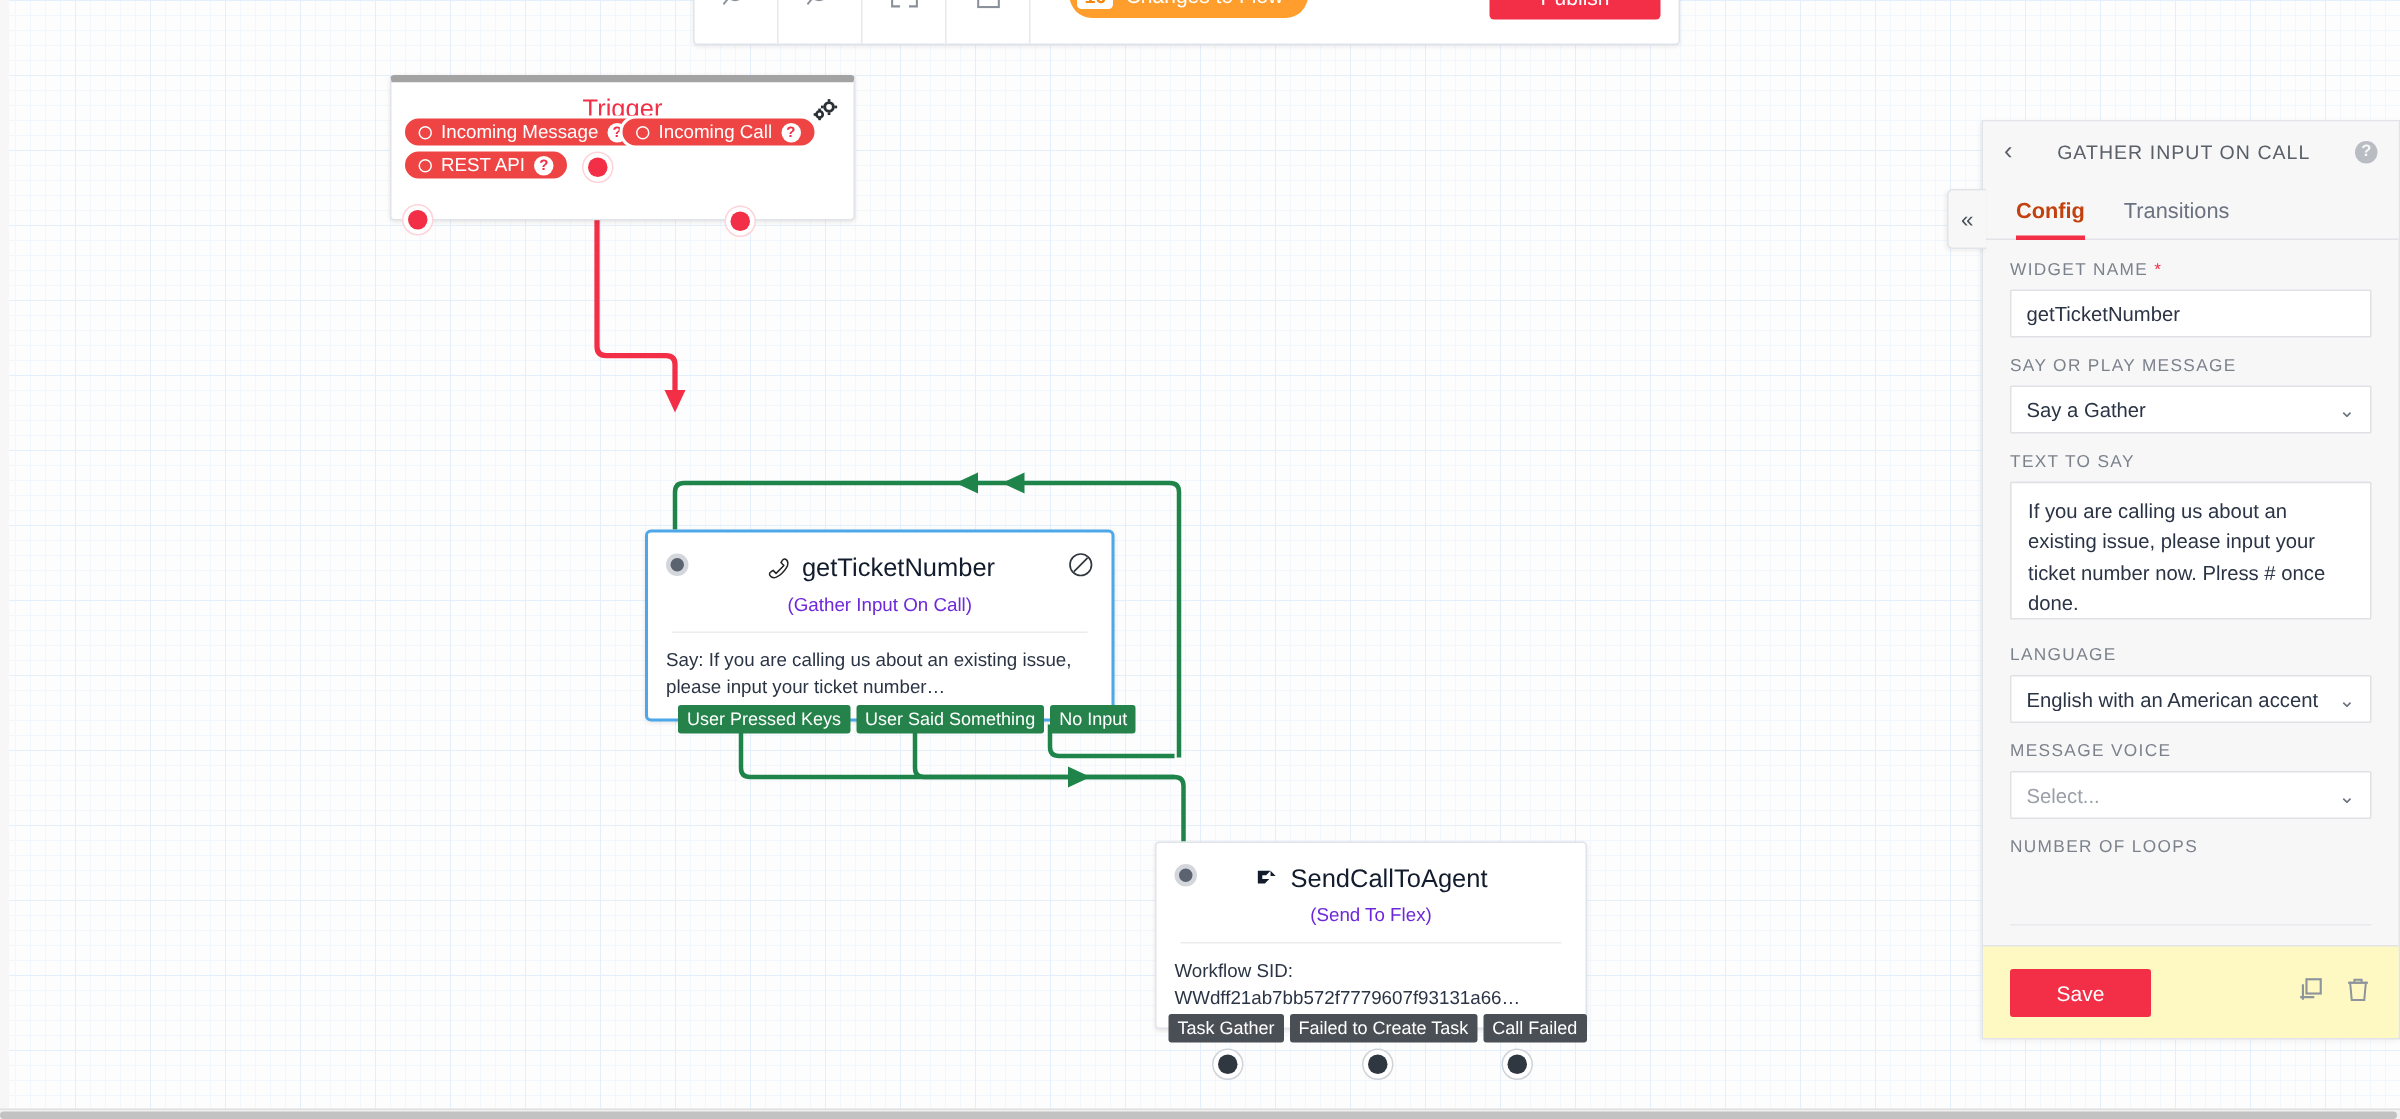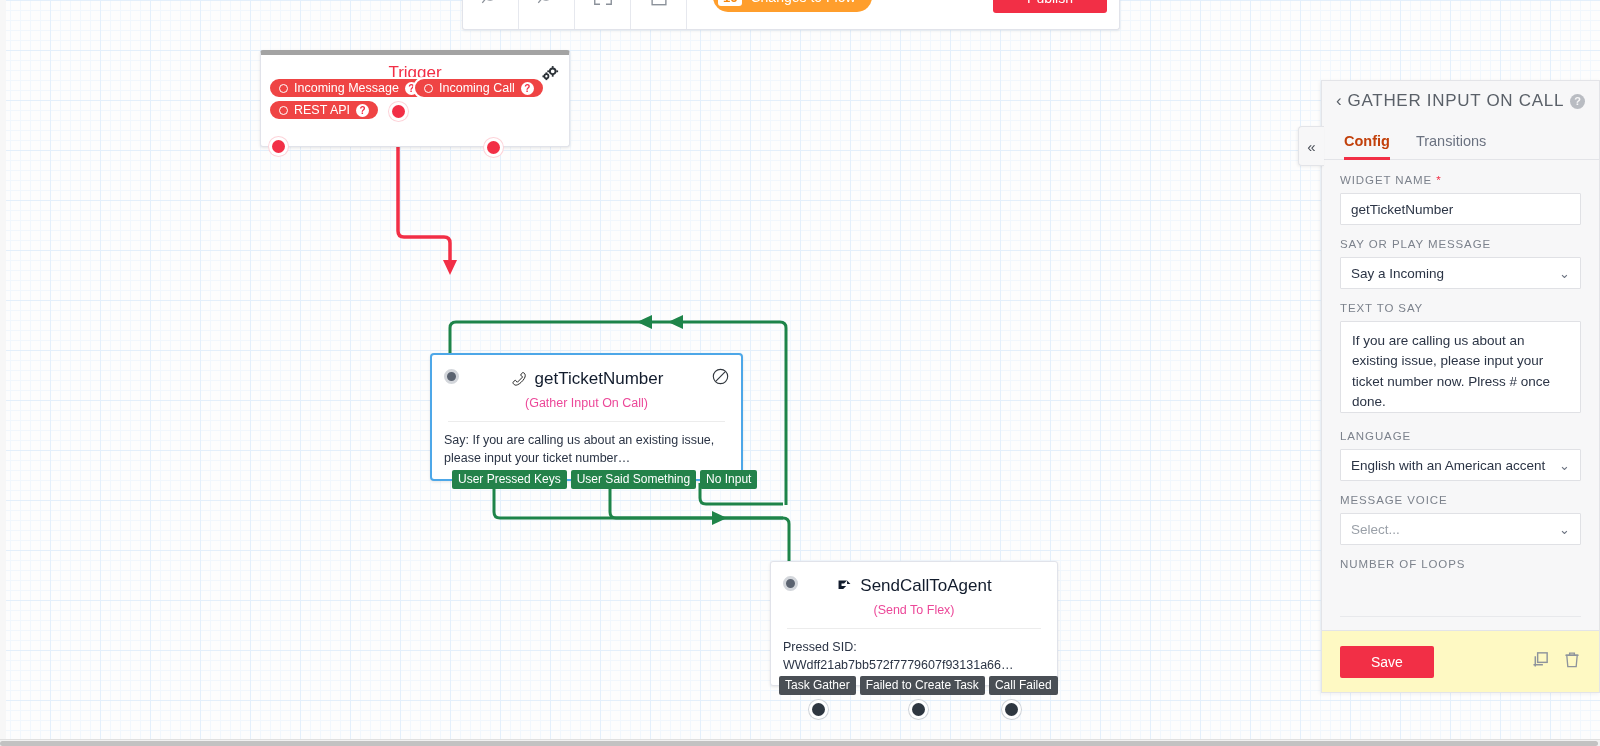--- a/index.html
+++ b/index.html
@@ -73,21 +73,21 @@
   .node {
     position: absolute; background: #fff; border: 1px solid #e1e3ea;
     border-radius: 3px; box-shadow: 0 1px 3px rgba(0,0,0,.10);
   }
   .node-title {
     text-align: center; font-size: 17px; color: #121c2d;
     padding-top: 14px; display: flex; align-items: center;
     justify-content: center; gap: 7px;
   }
   .node-subtitle {
-    text-align: center; font-size: 12.5px; color: #ec4899; padding-top: 7px;
+    text-align: center; font-size: 12.5px; color: #6d28d9; padding-top: 7px;
   }
   .node-divider { height: 1px; background: #ececec; margin: 11px 16px 0; }
   .node-body {
     font-size: 12.5px; color: #2b3445; line-height: 1.45;
     text-align: left; padding: 9px 12px 0;
   }
 
   
   #trigger-node {
     left: 260px; top: 50px; width: 310px; height: 97px;
@@ -163,21 +163,21 @@
     border-radius: 4px 0 0 4px; display: flex; align-items: center;
     justify-content: center; color: #4a4f58; font-size: 15px; cursor: pointer;
     box-shadow: -1px 1px 3px rgba(0,0,0,.06);
   }
   .panel-head {
     height: 40px; display: flex; align-items: center; padding: 0 14px;
     background: #f7f7f8; position: relative;
   }
   .panel-back { font-size: 17px; color: #5a6068; cursor: pointer; }
   .panel-title {
-    flex: 1; text-align: center; font-size: 17px; color: #5a6068;
+    flex: 1; text-align: center; font-size: 13px; color: #5a6068;
     letter-spacing: .7px;
   }
   .panel-help {
     width: 15px; height: 15px; border-radius: 50%; background: #b9bcc2;
     color: #f7f7f8; font-size: 11px; font-weight: bold; text-align: center;
     line-height: 15px; cursor: pointer;
   }
   .tabs {
     display: flex; gap: 26px; padding: 12px 22px 0; background: #f7f7f8;
     border-bottom: 1px solid #e3e4e8;
@@ -354,21 +354,21 @@
     <div class="node-title">
       <svg width="17" height="17" viewBox="0 0 20 20">
         <path d="M3 3 L13 3 L9.5 6.5 L6.5 6.5 L6.5 9.5 L12 9.5 L8.5 13 L3 13 Z" fill="#121c2d"></path>
         <path d="M13 3 L17 7 L13 7 Z" fill="#121c2d"></path>
       </svg>
       <span>SendCallToAgent</span>
     </div>
     <div class="node-subtitle">(Send To Flex)</div>
     <div class="node-divider"></div>
     <div class="node-body">
-      <div>Pressed SID:</div>
+      <div>Workflow SID:</div>
       <div>WWdff21ab7bb572f7779607f93131a66…</div>
     </div>
     <div class="out-row-flex">
       <span class="out-pill dark">Task Gather</span>
       <span class="out-pill dark">Failed to Create Task</span>
       <span class="out-pill dark">Call Failed</span>
     </div>
   </div>
 
   <div class="conn-dot dark" style="left:812px; top:703px;"></div>
@@ -396,21 +396,21 @@
         <div class="field-label">
           <span>WIDGET NAME</span>
           <span class="req">*</span>
         </div>
         <input class="field-input" value="getTicketNumber" style="">
       </div>
 
       <div class="field-group">
         <div class="field-label">SAY OR PLAY MESSAGE</div>
         <div class="field-select">
-          <span class="sel-val">Say a Incoming</span>
+          <span class="sel-val">Say a Gather</span>
           <span class="chev">⌄</span>
         </div>
       </div>
 
       <div class="field-group">
         <div class="field-label">TEXT TO SAY</div>
         <textarea class="field-textarea" style="">If you are calling us about an existing issue, please input your ticket number now. Plress # once done.</textarea>
       </div>
 
       <div class="field-group">

